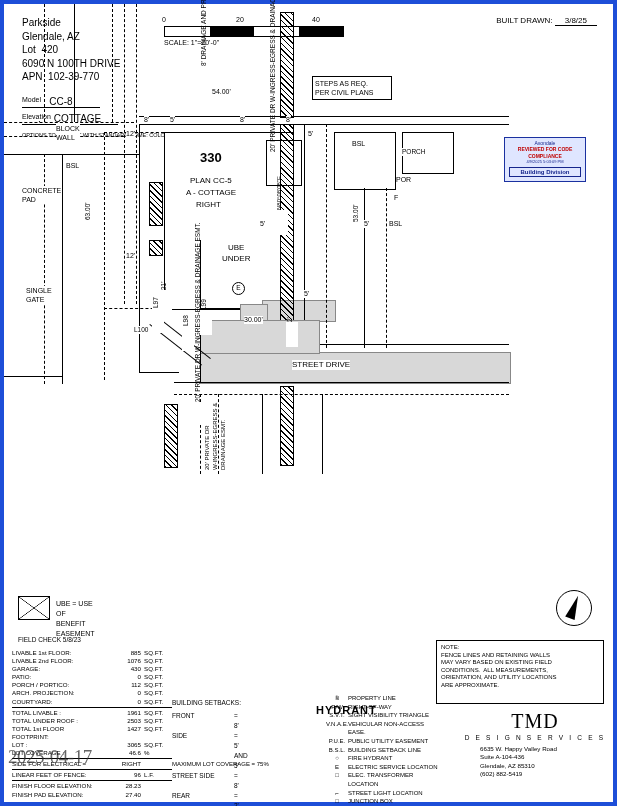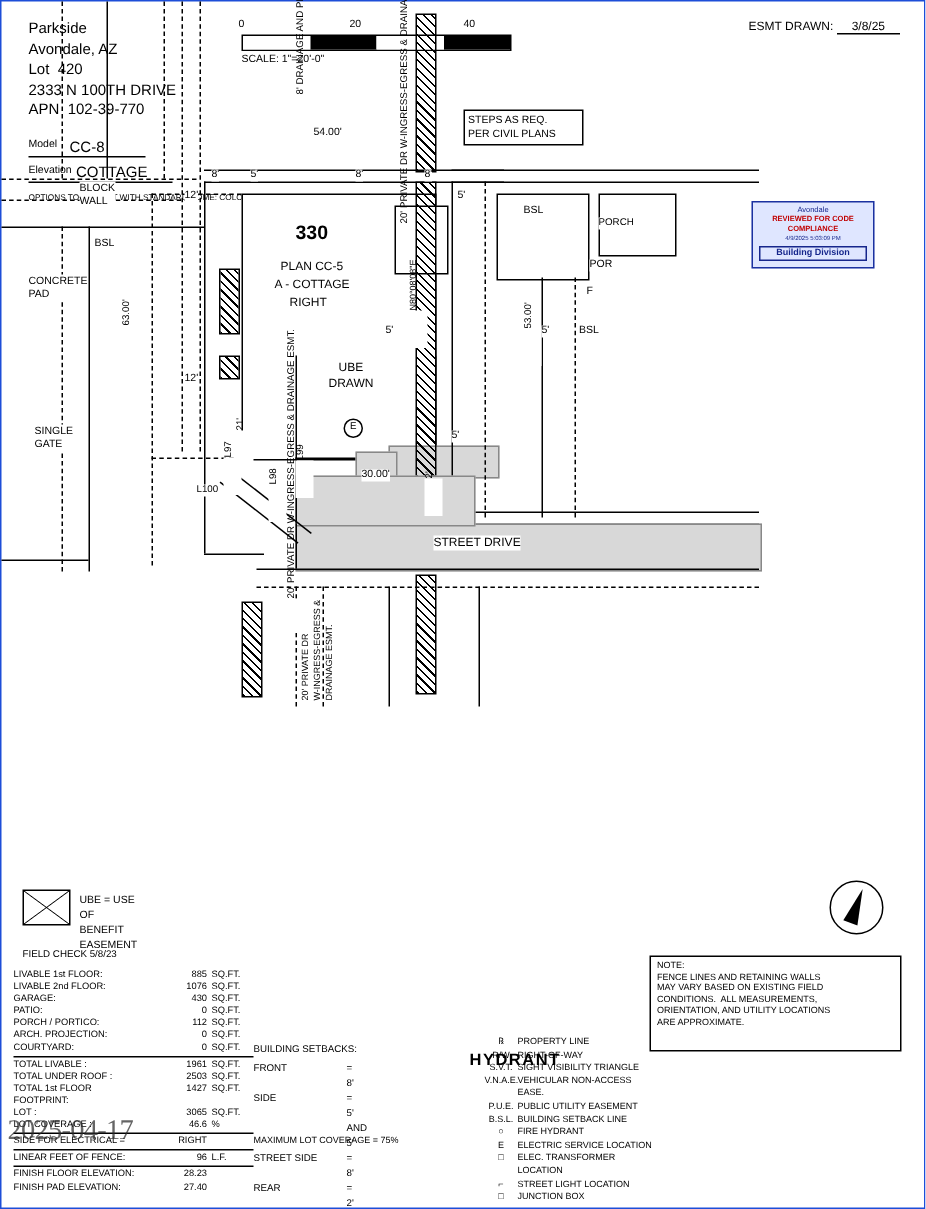--- a/index.html
+++ b/index.html
@@ -1,18 +1,18 @@
 <!DOCTYPE html>
 <html><head>
 <meta charset="utf-8">
 <style>
   html,body{margin:0;padding:0;background:#fff;}
   body{width:617px;height:806px;position:relative;overflow:hidden;
        font-family:"Liberation Sans",sans-serif;color:#000;}
-  #sheet{position:absolute;inset:0;border:1px solid #1d4ed8;box-sizing:border-box;}
+  #sheet{position:absolute;inset:0;border:4px solid #1d4ed8;box-sizing:border-box;}
 
   .abs{position:absolute;}
   .t55{font-size:5.5px;}
   .bold{font-weight:bold;}
 
   
   #addr{left:18px;top:12px;}
   #addr div{font-size:10px;line-height:13.5px;white-space:pre;}
   #model{left:18px;top:92px;font-size:10px;}
   #model .lbl{display:inline-block;}
@@ -114,23 +114,23 @@
   
   .vt{position:absolute;font-size:6.5px;white-space:nowrap;transform-origin:left top;}
 </style>
 </head>
 <body>
 
 <div id="sheet">
 
   <div class="abs" id="addr">
     <div>Parkside</div>
-    <div>Avondale, AZ</div>
+    <div>Glendale, AZ</div>
     <div>Lot  420</div>
-    <div>2333 N 100TH DRIVE</div>
+    <div>6090 N 100TH DRIVE</div>
     <div>APN  102-39-770</div>
   </div>
 
   <div class="abs" id="model">
     <span class="lbl">Model</span>
     <span class="val">CC-8</span>
   </div>
   <div class="abs" id="elev">
     <span class="lbl">Elevation</span>
     <span class="val">A - COTTAGE</span>
@@ -148,21 +148,21 @@
     <div id="scalebar">
       <i style="width:25%;background:#fff"></i>
         <i style="width:25%;background:#000"></i>
       <i style="width:25%;background:#fff"></i>
         <i style="width:25%;background:#000"></i>
     </div>
     <div id="scaletext">SCALE:  1"=20'-0"</div>
   </div>
 
   <div class="abs" id="datedrawn">
-    <span>ESMT DRAWN:</span>
+    <span>BUILT DRAWN:</span>
     <u>3/8/25</u>
   </div>
 
   <div class="abs" id="stamp">
     <div>Avondale</div>
     <div class="red">REVIEWED FOR CODE</div>
     <div class="red">COMPLIANCE</div>
     <div style="font-size:4px">4/9/2025   5:03:09 PM</div>
     <div class="bd">Building Division</div>
   </div>
@@ -250,21 +250,21 @@
     <div class="lbl" style="left:18px;top:182px;line-height:9px;">CONCRETE
 PAD</div>
     <div class="lbl" style="left:22px;top:282px;line-height:9px;">SINGLE
 GATE</div>
 
     <div class="lbl bold" style="left:196px;top:146px;font-size:13px;">330</div>
     <div class="lbl" style="left:186px;top:172px;font-size:8px;">PLAN CC-5</div>
     <div class="lbl" style="left:182px;top:184px;font-size:8px;">A - COTTAGE</div>
     <div class="lbl" style="left:192px;top:196px;font-size:8px;">RIGHT</div>
     <div class="lbl" style="left:218px;top:238px;font-size:8px;line-height:11px;text-align:center;">UBE
-DRAWN</div>
+UNDER</div>
 
     <div class="lbl" style="left:265px;top:148px;font-size:6px;">
       <span class="vt" style="left:0;top:0;transform:rotate(-90deg);">20' PRIVATE DR
 W-INGRESS-EGRESS &amp;
 DRAINAGE ESMT.</span>
     </div>
     <div class="lbl" style="left:398px;top:144px;font-size:6.5px;">PORCH</div>
     <div class="lbl" style="left:385px;top:216px;">BSL</div>
     <div class="lbl" style="left:348px;top:136px;">BSL</div>
     <div class="lbl" style="left:392px;top:172px;">POR</div>
@@ -504,16 +504,24 @@
     <div class="r">
         <span class="s">⌐</span>
         <span class="d">STREET LIGHT LOCATION</span>
       </div>
     <div class="r">
         <span class="s">□</span>
         <span class="d">JUNCTION BOX</span>
       </div>
   </div>
 
+  <div class="abs" id="tmd">
+    <div id="tmdlogo">TMD</div>
+    <div id="tmdsub">D E S I G N   S E R V I C E S</div>
+    <div id="tmdaddr" style="white-space:pre">6635 W. Happy Valley Road
+Suite A-104-436
+Glendale, AZ 85310
+(602) 882-5419</div>
+  </div>
 
   <div class="abs" id="wm">2025-04-17</div>
 
 </div>
 
 </body></html>

